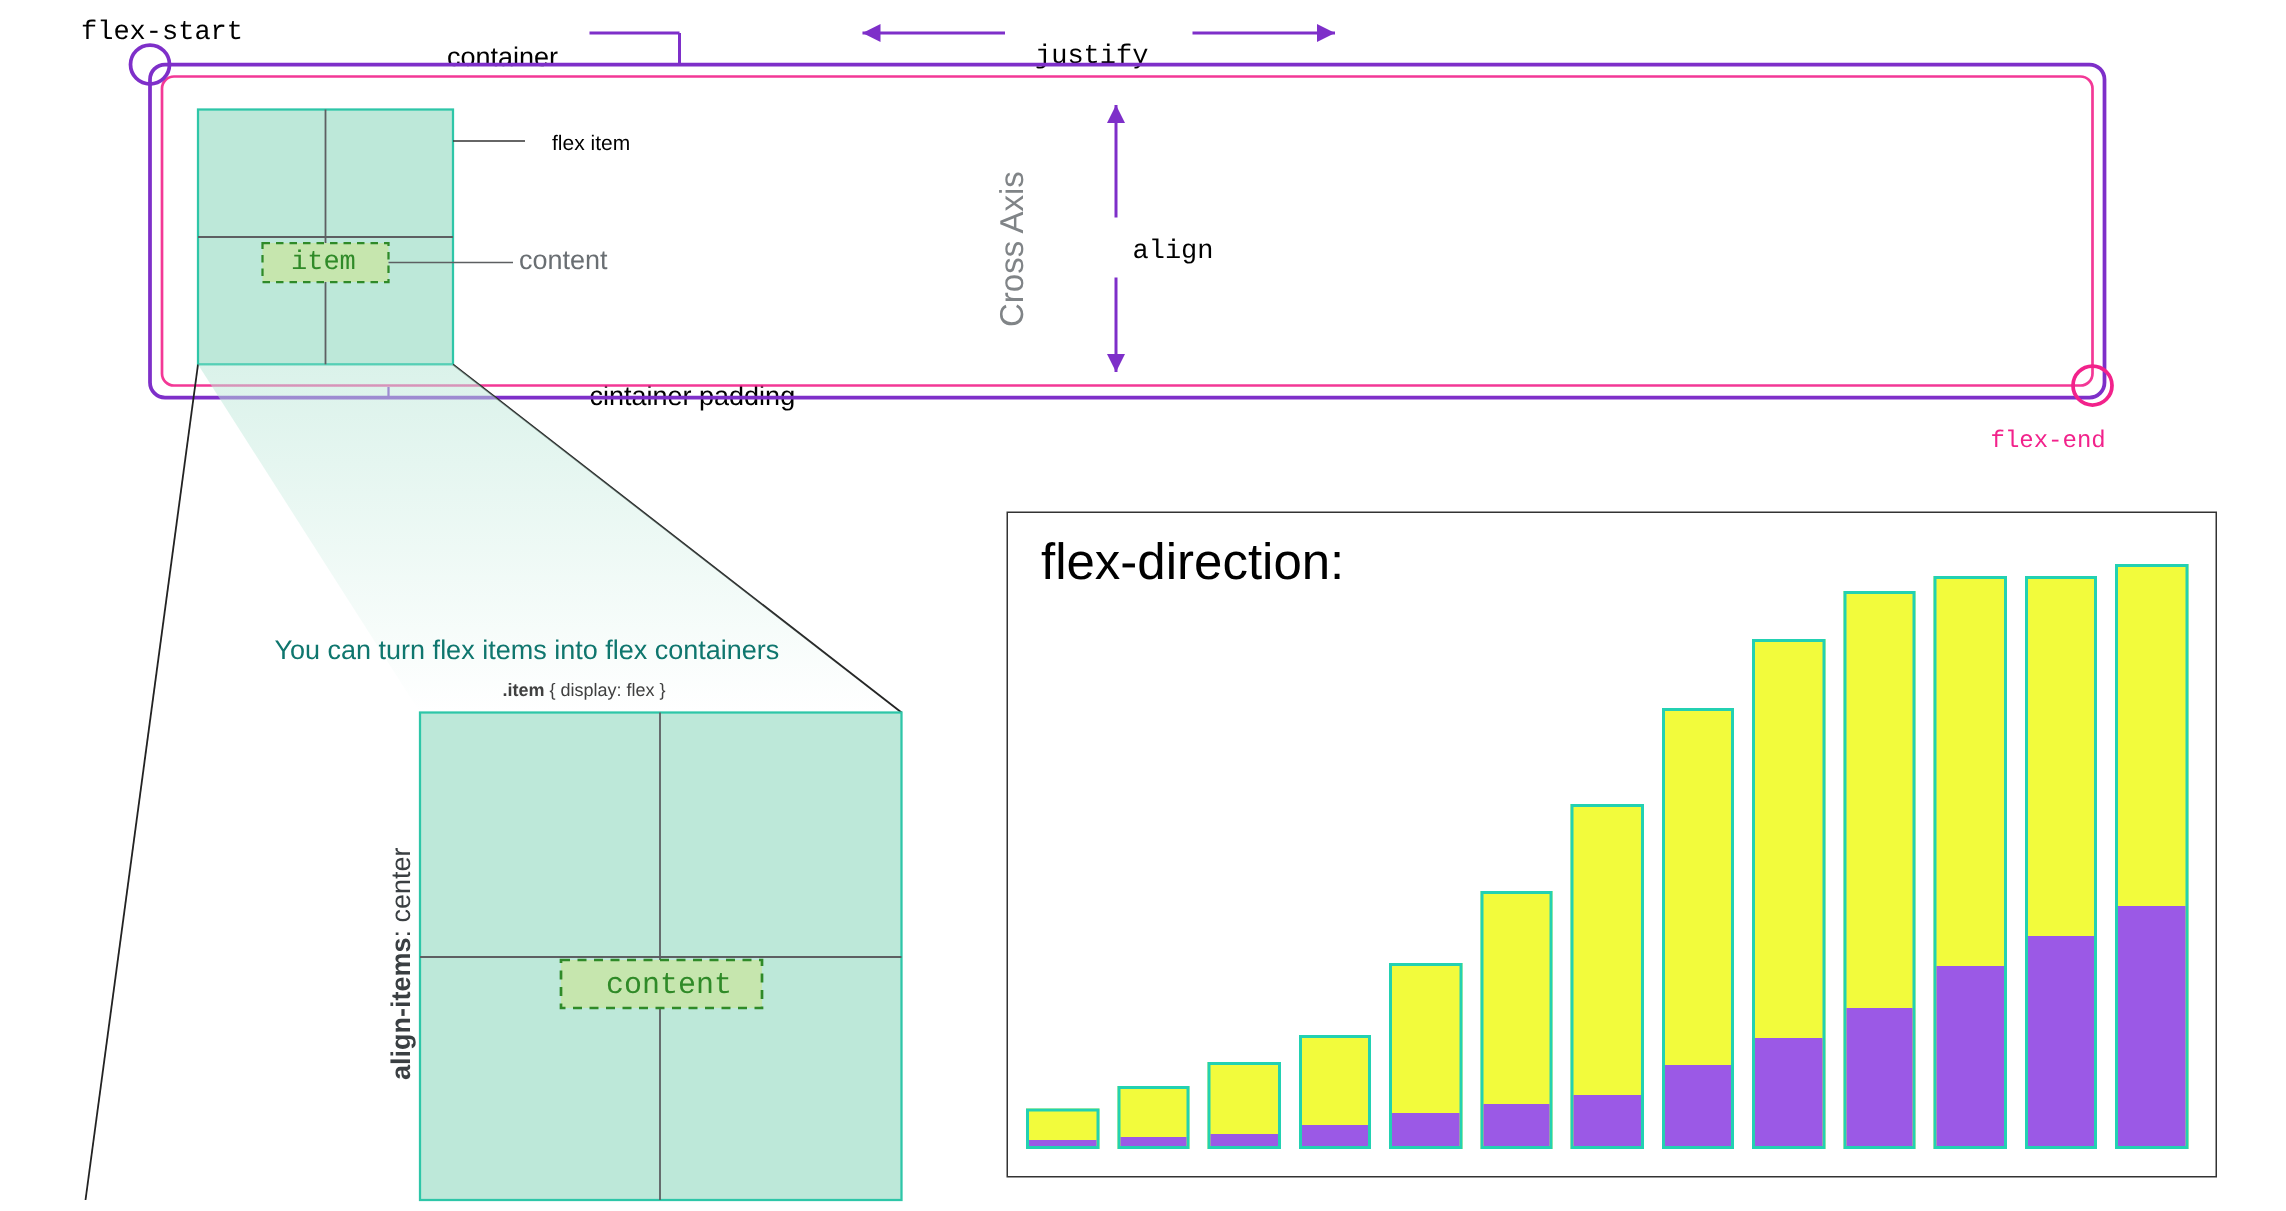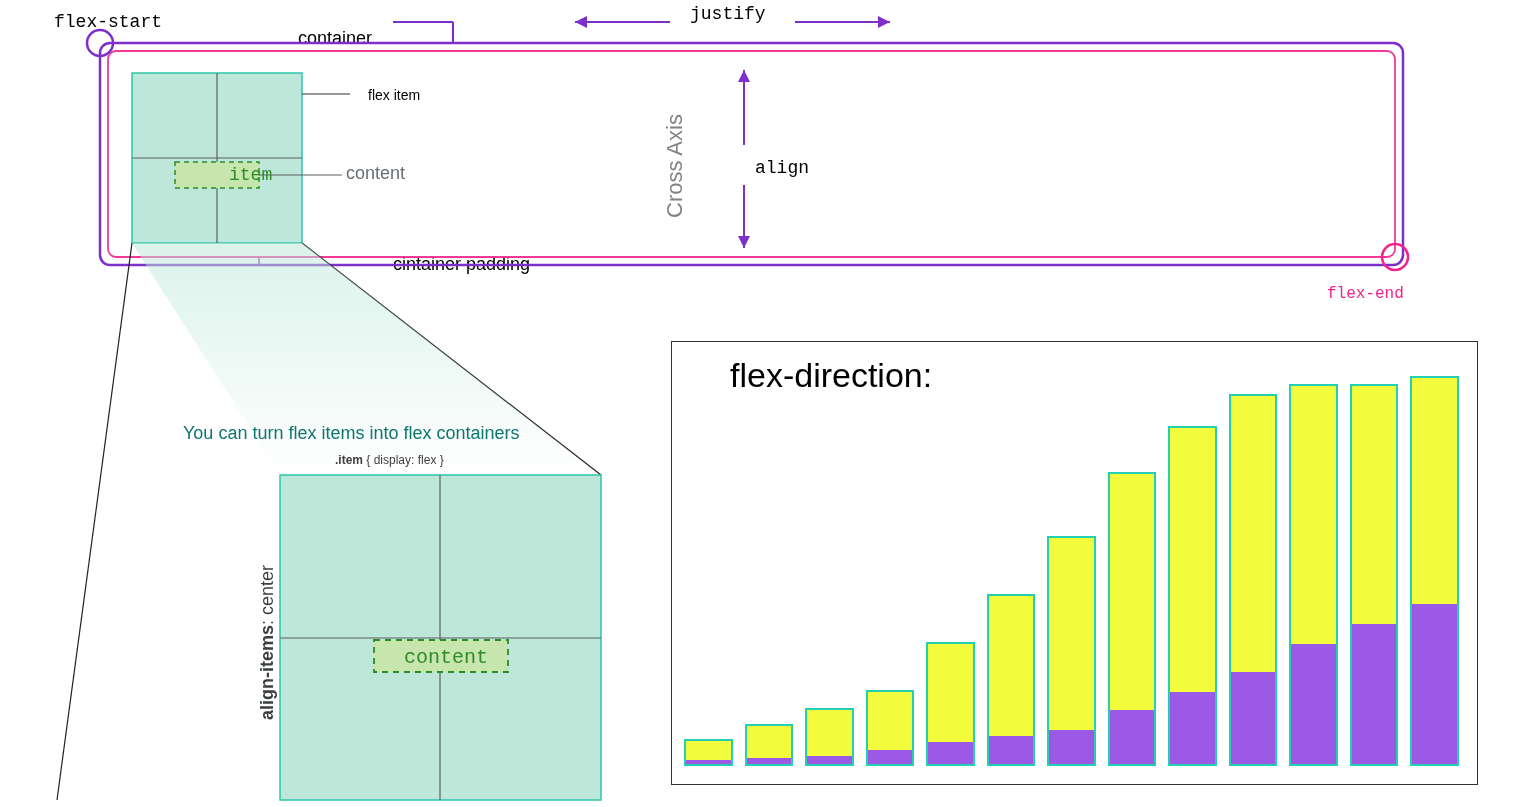--- a/index.html
+++ b/index.html
@@ -19,21 +19,21 @@
   .abs { position: absolute; }
   svg.overlay { position: absolute; left: 0; top: 0; pointer-events: none; }
 </style>
 </head>
 <body>
 
 <div class="abs mono label-black" style="left:54px; top:12px;">flex-start</div>
 
 <div class="abs label-black" style="left:298px; top:28px;">container</div>
 
-<div class="abs mono label-black" style="left:690px; top:4px;">justify</div>
+<div class="abs mono label-black" style="left:690px; top:28px;">justify</div>
 
 <div class="abs" style="left:662px; top:218px; transform: rotate(-90deg); transform-origin: left top; color:#808487; font-size:22px; font-family: Verdana, sans-serif;">Cross Axis</div>
 
 <div class="abs mono label-black" style="left:755px; top:158px;">align</div>
 
 <div class="abs label-black" style="left:368px; top:87px; font-size:14px;">flex item</div>
 
 <div class="abs label-gray" style="left:346px; top:163px; font-size:18px;">content</div>
 
 <div class="abs label-black" style="left:393px; top:254px; font-size:18px;">cintainer padding</div>
@@ -91,36 +91,36 @@
     </linearGradient>
   </defs>
   <polygon points="132,243 302,243 601,475 280,475" fill="url(#fade)"></polygon>
 
   <rect x="280" y="475" width="321" height="325" fill="#bde8d9" stroke="#2ec6a8" stroke-width="1.5"></rect>
   <line x1="280" y1="638" x2="601" y2="638" stroke="#5d5f62" stroke-width="1.2"></line>
   <line x1="440" y1="475" x2="440" y2="800" stroke="#5d5f62" stroke-width="1.2"></line>
   <rect x="374" y="640" width="134" height="32" fill="#c6e6ae" stroke="#2f8a28" stroke-width="1.8" stroke-dasharray="6 5"></rect>
 </svg>
 
-<div class="abs mono" style="left:194px; top:165px; font-size:18px; color:#2f8a28;margin-left:35px;">item</div>
+<div class="abs mono" style="left:194px; top:165px; font-size:18px; color:#2f8a28;">item</div>
 
 <div class="abs mono" style="left:404px; top:646px; font-size:20px; color:#2f8a28;">content</div>
 
 <div class="abs" style="left:183px; top:423px; font-size:18px; color:#0f766e;">You can turn flex items into flex containers</div>
 <div class="abs" style="left:335px; top:453px; font-size:12px; color:#404040;">
   <b>.item</b><span> { display: flex }</span>
 </div>
 
 <div class="abs" style="left:257px; top:720px; transform: rotate(-90deg); transform-origin: left top; font-size:18px; color:#3a3f42;">
   <b>align-items</b><span>: center</span>
 </div>
 
 <div class="abs" style="left:671px; top:341px; width:807px; height:444px; border:1.5px solid #333; background:#fff;">
   <div class="abs" style="left:22px; top:14px;">
-    <div style="font-size:34px; color:#000; font-family: Verdana, sans-serif; margin-left: 36px;">flex-direction:</div>
+    <div style="font-size:34px; color:#000; font-family: Verdana, sans-serif;">flex-direction:</div>
   </div>
   <div id="bars-host" class="abs" style="left:12px; bottom:18px; right:18px; height:400px; display:flex; align-items:flex-end; gap:12px;">
       <div style="flex: 1 1 0px; display: flex; flex-direction: column; justify-content: flex-end; height: 27px; border: 2px solid rgb(35, 209, 178); background: rgb(242, 251, 60);">
         <div style="height: 4px; background: rgb(155, 89, 230); width: 100%;"></div>
       </div>
       <div style="flex: 1 1 0px; display: flex; flex-direction: column; justify-content: flex-end; height: 42px; border: 2px solid rgb(35, 209, 178); background: rgb(242, 251, 60);">
         <div style="height: 6px; background: rgb(155, 89, 230); width: 100%;"></div>
       </div>
       <div style="flex: 1 1 0px; display: flex; flex-direction: column; justify-content: flex-end; height: 58px; border: 2px solid rgb(35, 209, 178); background: rgb(242, 251, 60);">
         <div style="height: 8px; background: rgb(155, 89, 230); width: 100%;"></div>

